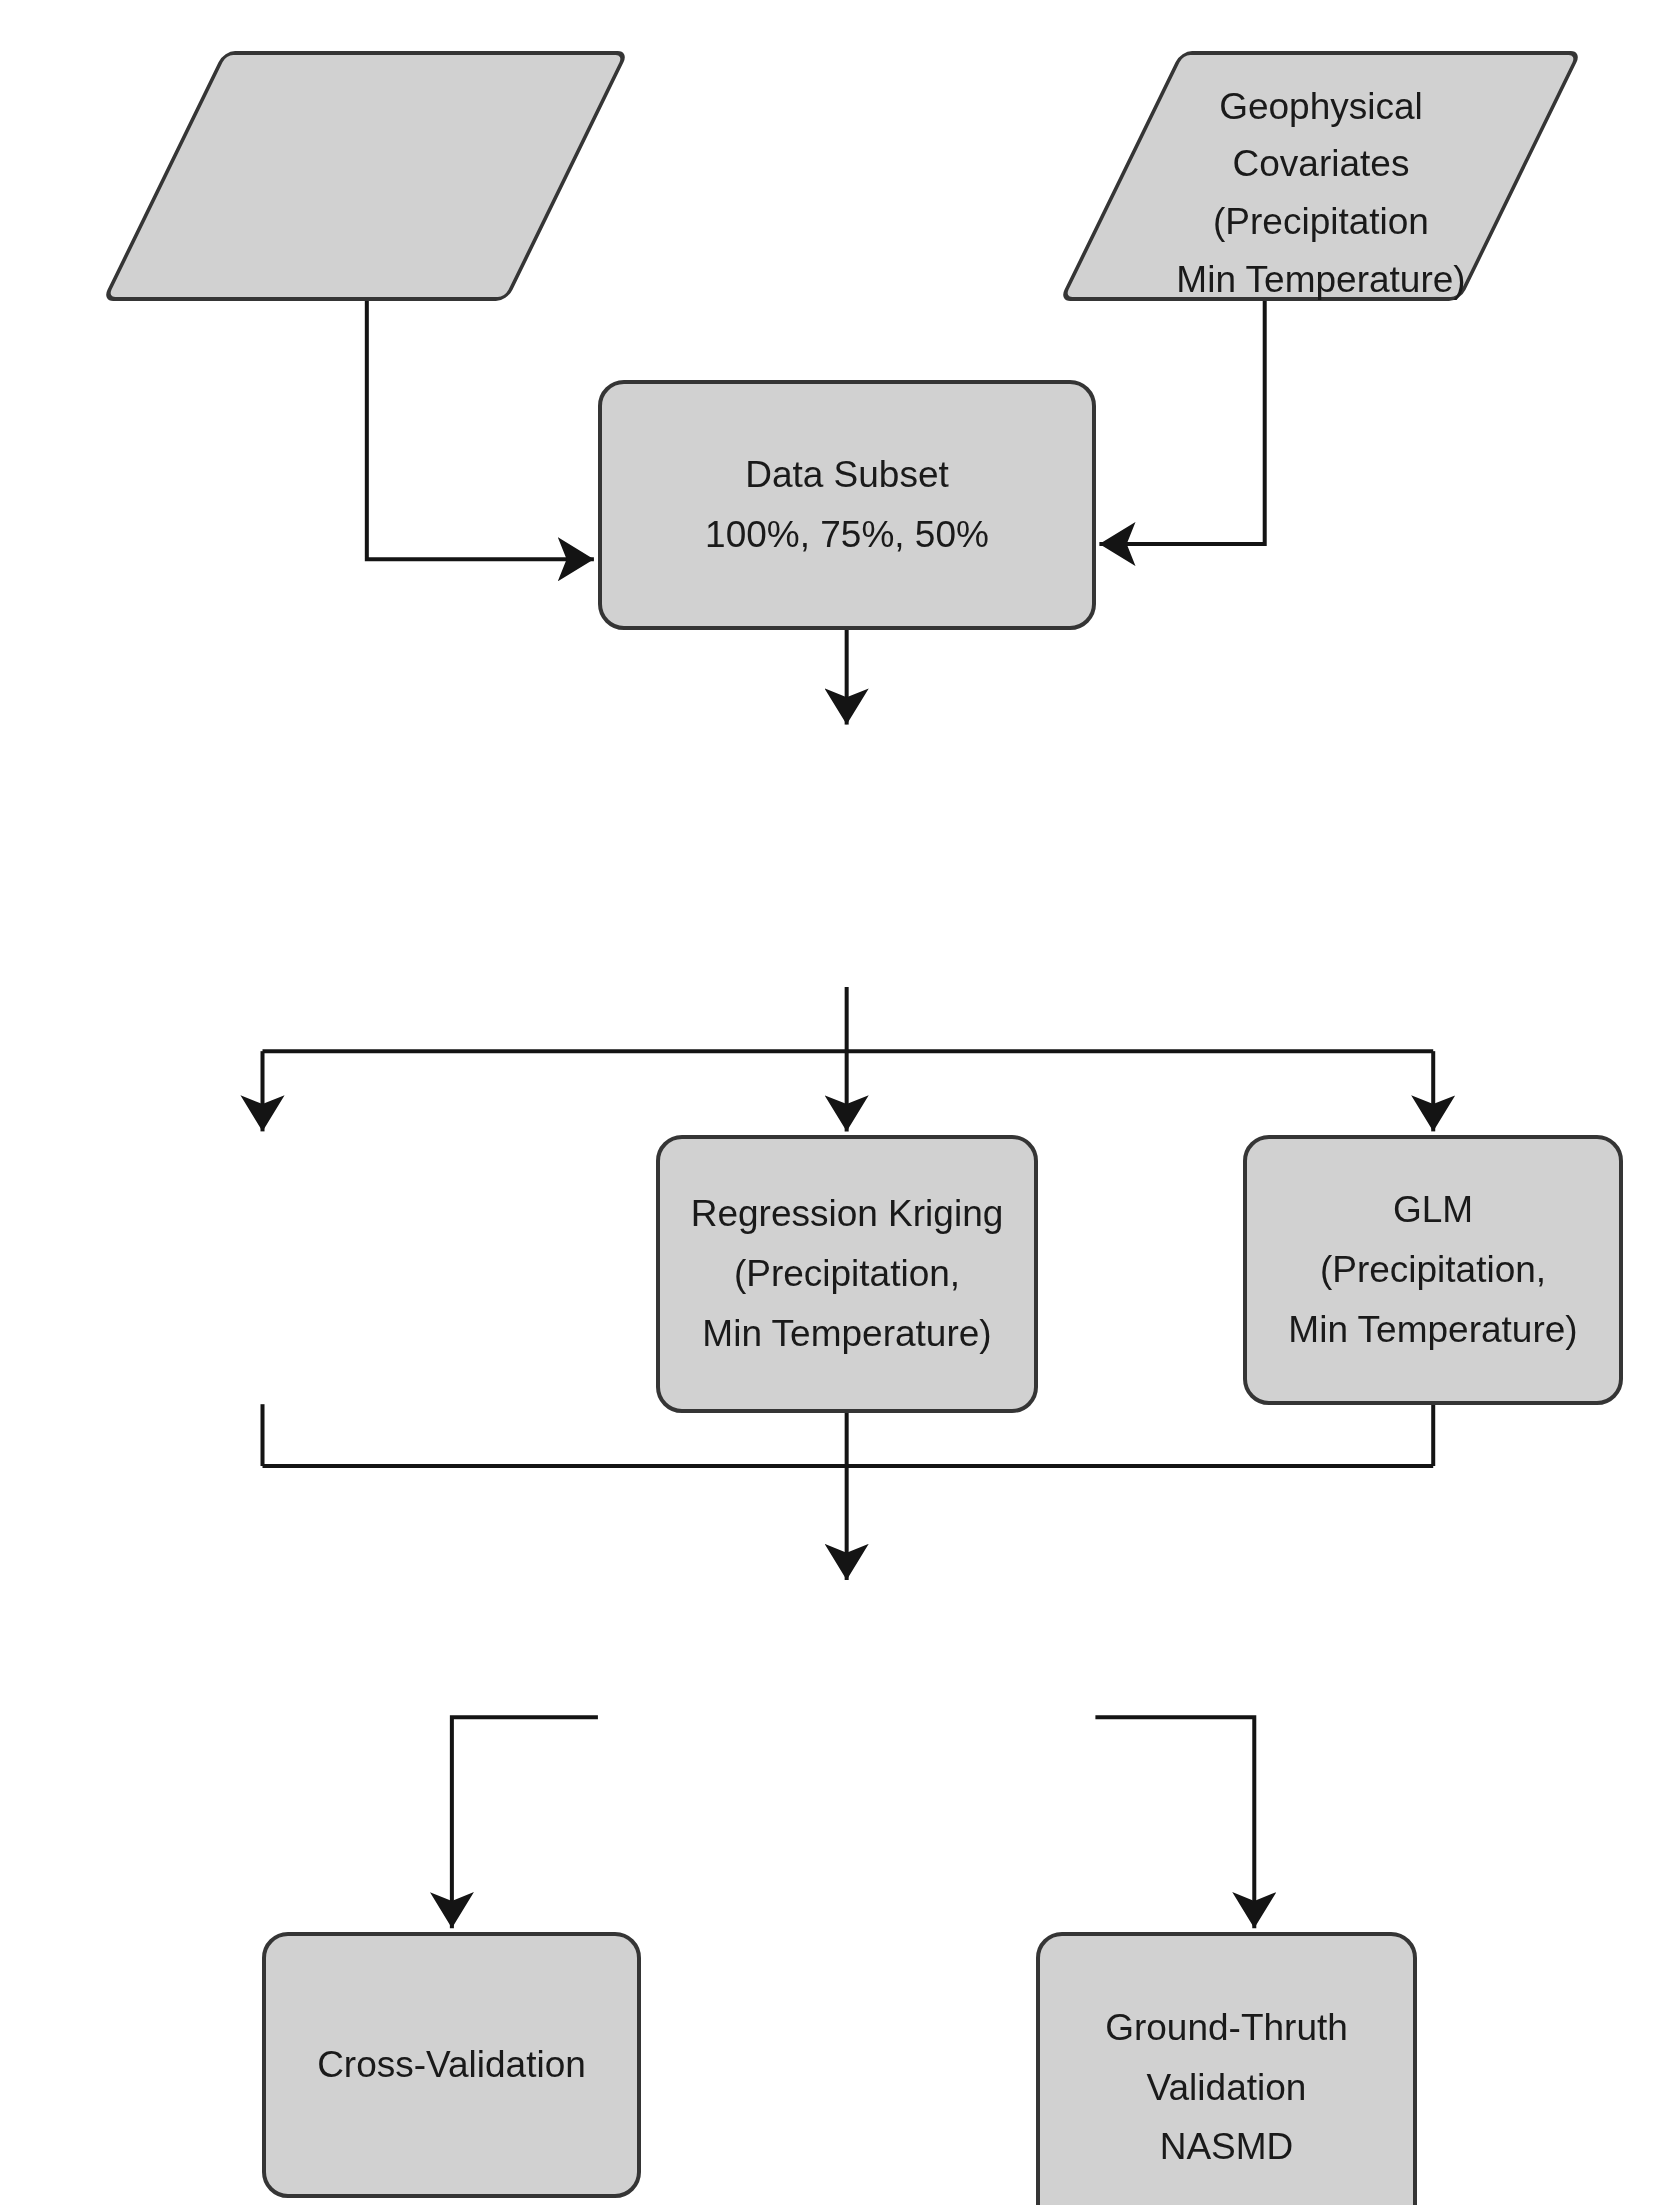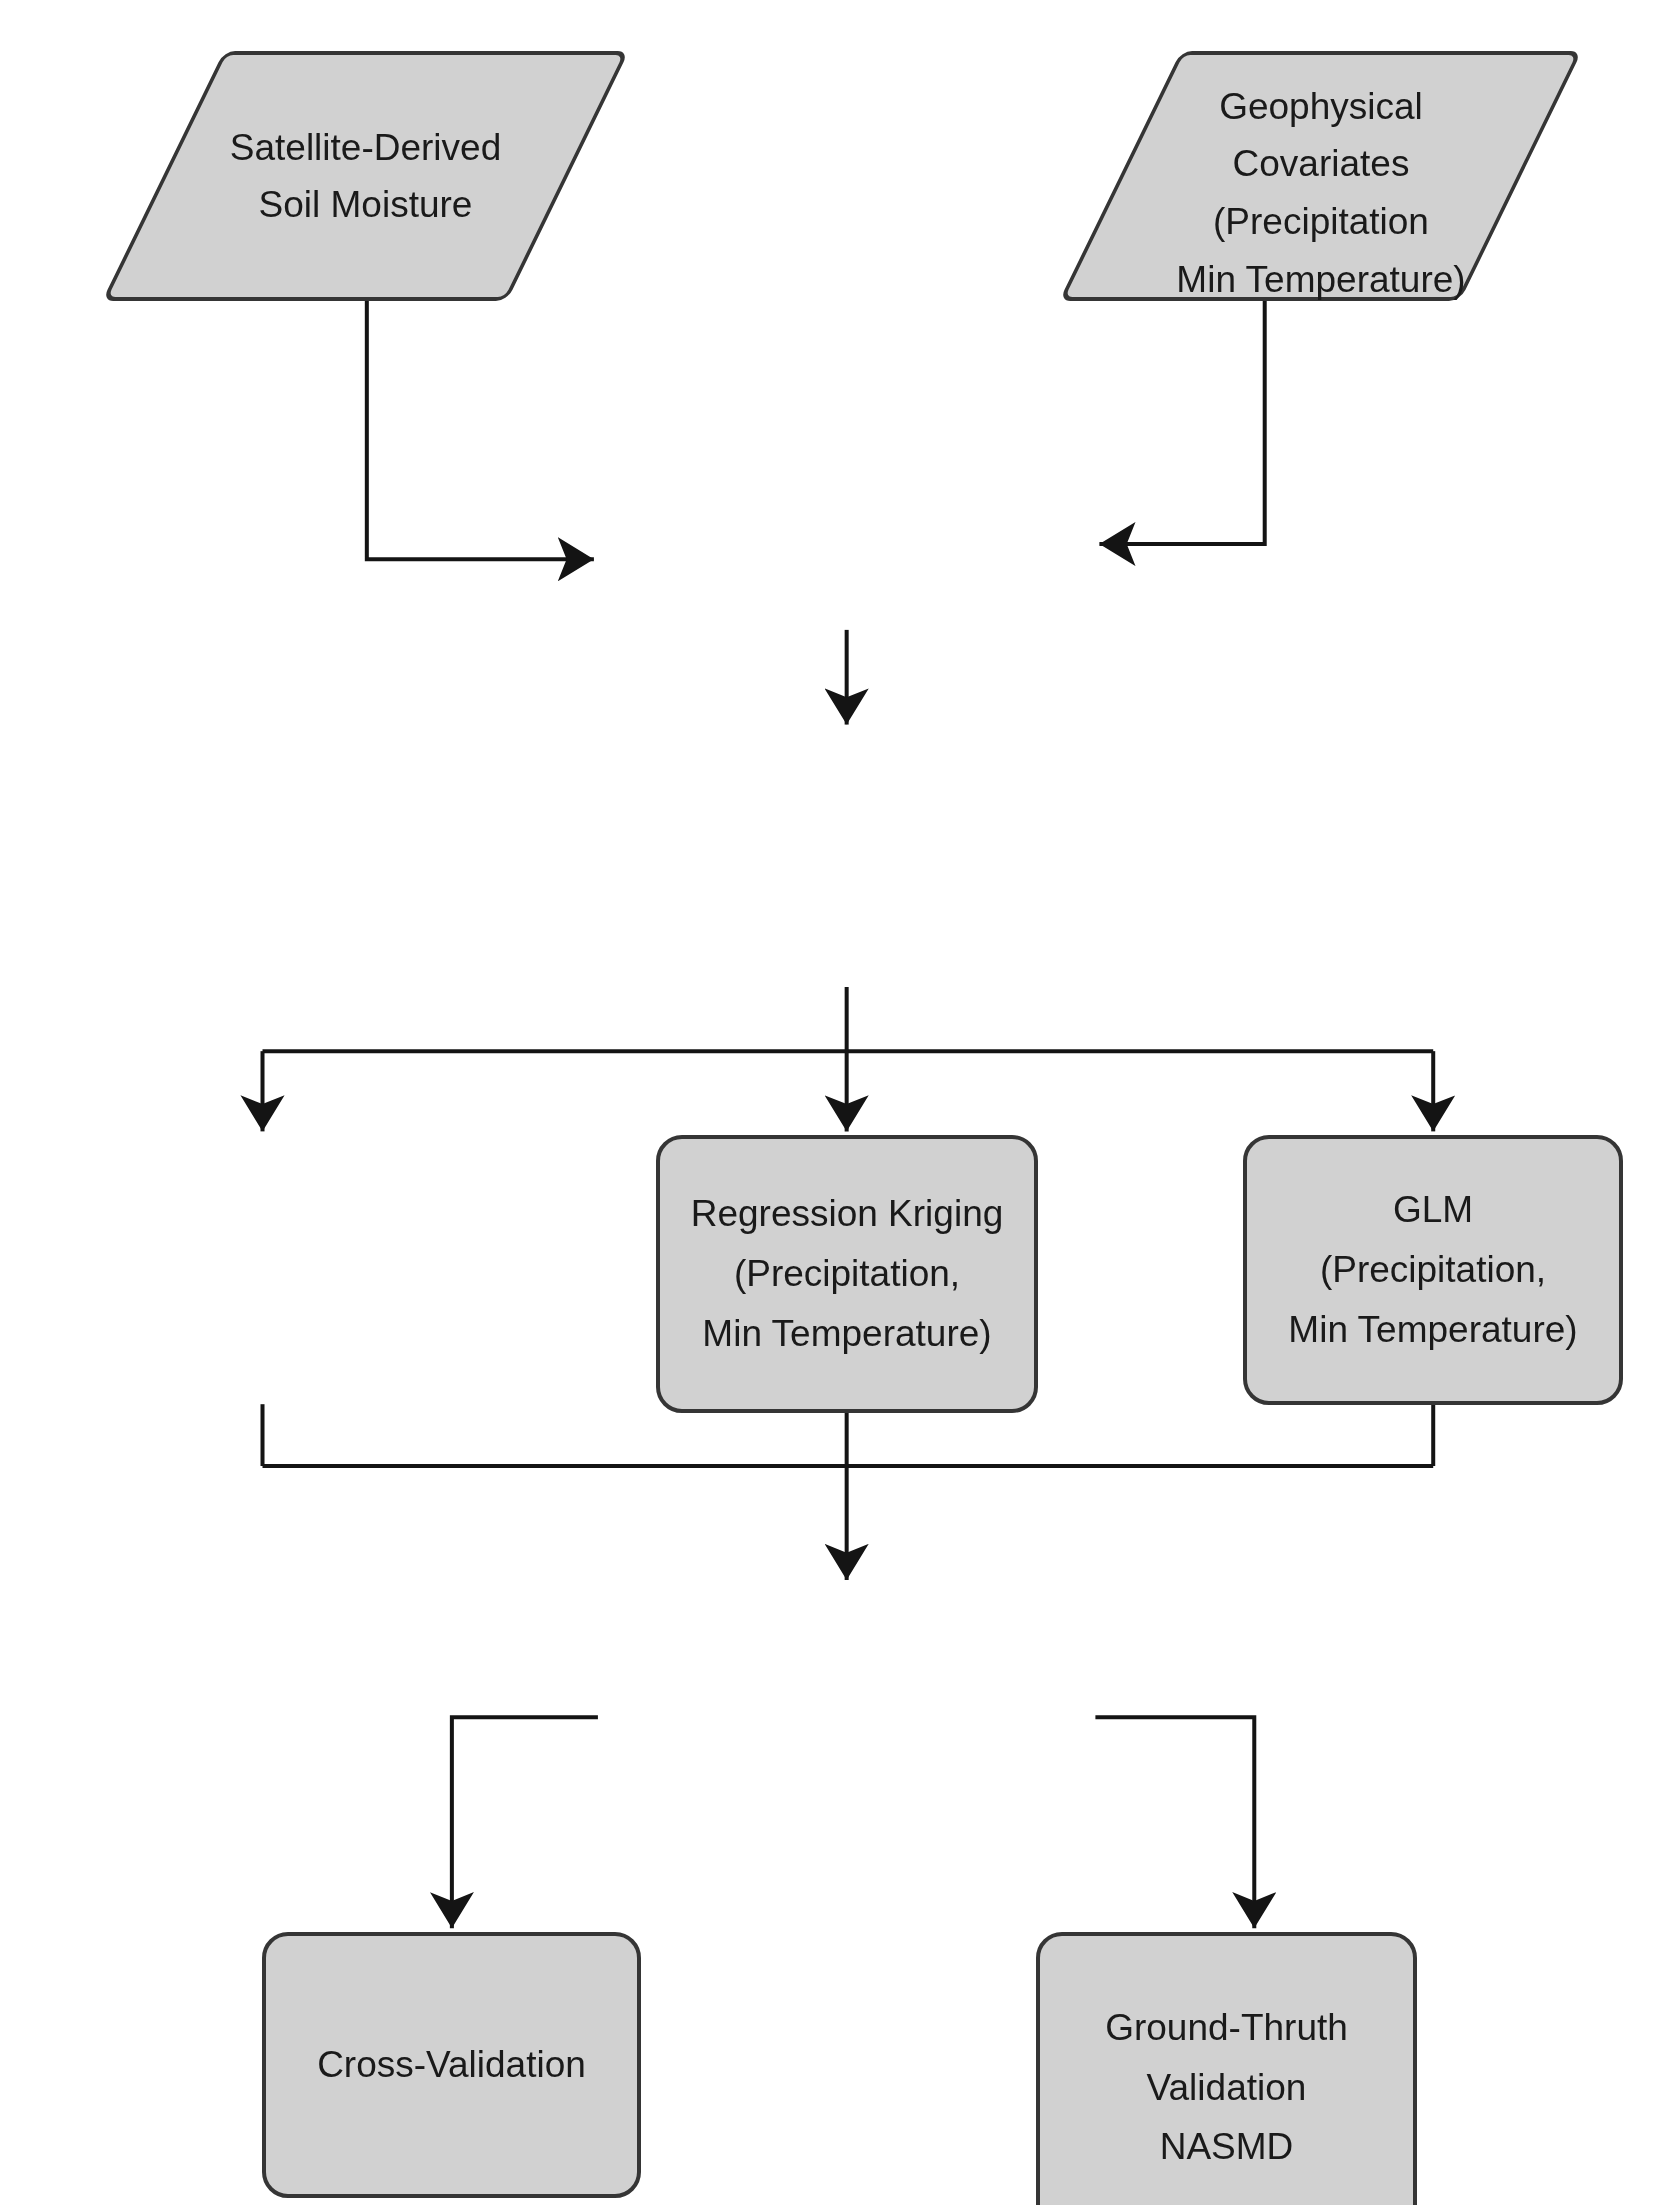--- a/index.html
+++ b/index.html
@@ -73,29 +73,29 @@
       <polyline points="327,1750 327,1827"></polyline>
       <polyline points="1786,1750 1786,1827"></polyline>
       <polyline points="327,1827 1786,1827"></polyline>
       <polyline points="1055,1750 1055,1969" marker-end="url(#arrow)"></polyline>
       <polyline points="745,2140 563,2140 563,2403" marker-end="url(#arrow)"></polyline>
       <polyline points="1365,2140 1563,2140 1563,2403" marker-end="url(#arrow)"></polyline>
     </g>
   </svg>
 
   <div class="pshape" style="left:163px; top:51px; width:405px; height:250px; transform:skewX(-26deg);"></div>
-  <div class="plabel" style="left:102px; top:51px; width:527px; height:250px;">Satellite-Derived
-Soil Moisture</div>
 
   <div class="pshape" style="left:1120px; top:51px; width:401px; height:250px; transform:skewX(-26deg);"></div>
   <div class="plabel" style="left:1060px; top:51px; width:522px; height:284px; line-height:1.56;">Geophysical
 Covariates
 (Precipitation
 Min Temperature)</div>
 
+  <div class="node" style="left:598px; top:380px; width:498px; height:250px;">Data Subset
+100%, 75%, 50%</div>
 
 
 
   <div class="node" style="left:656px; top:1135px; width:382px; height:278px;">Regression Kriging
 (Precipitation,
 Min Temperature)</div>
 
   <div class="node" style="left:1243px; top:1135px; width:380px; height:270px;">GLM
 (Precipitation,
 Min Temperature)</div>

